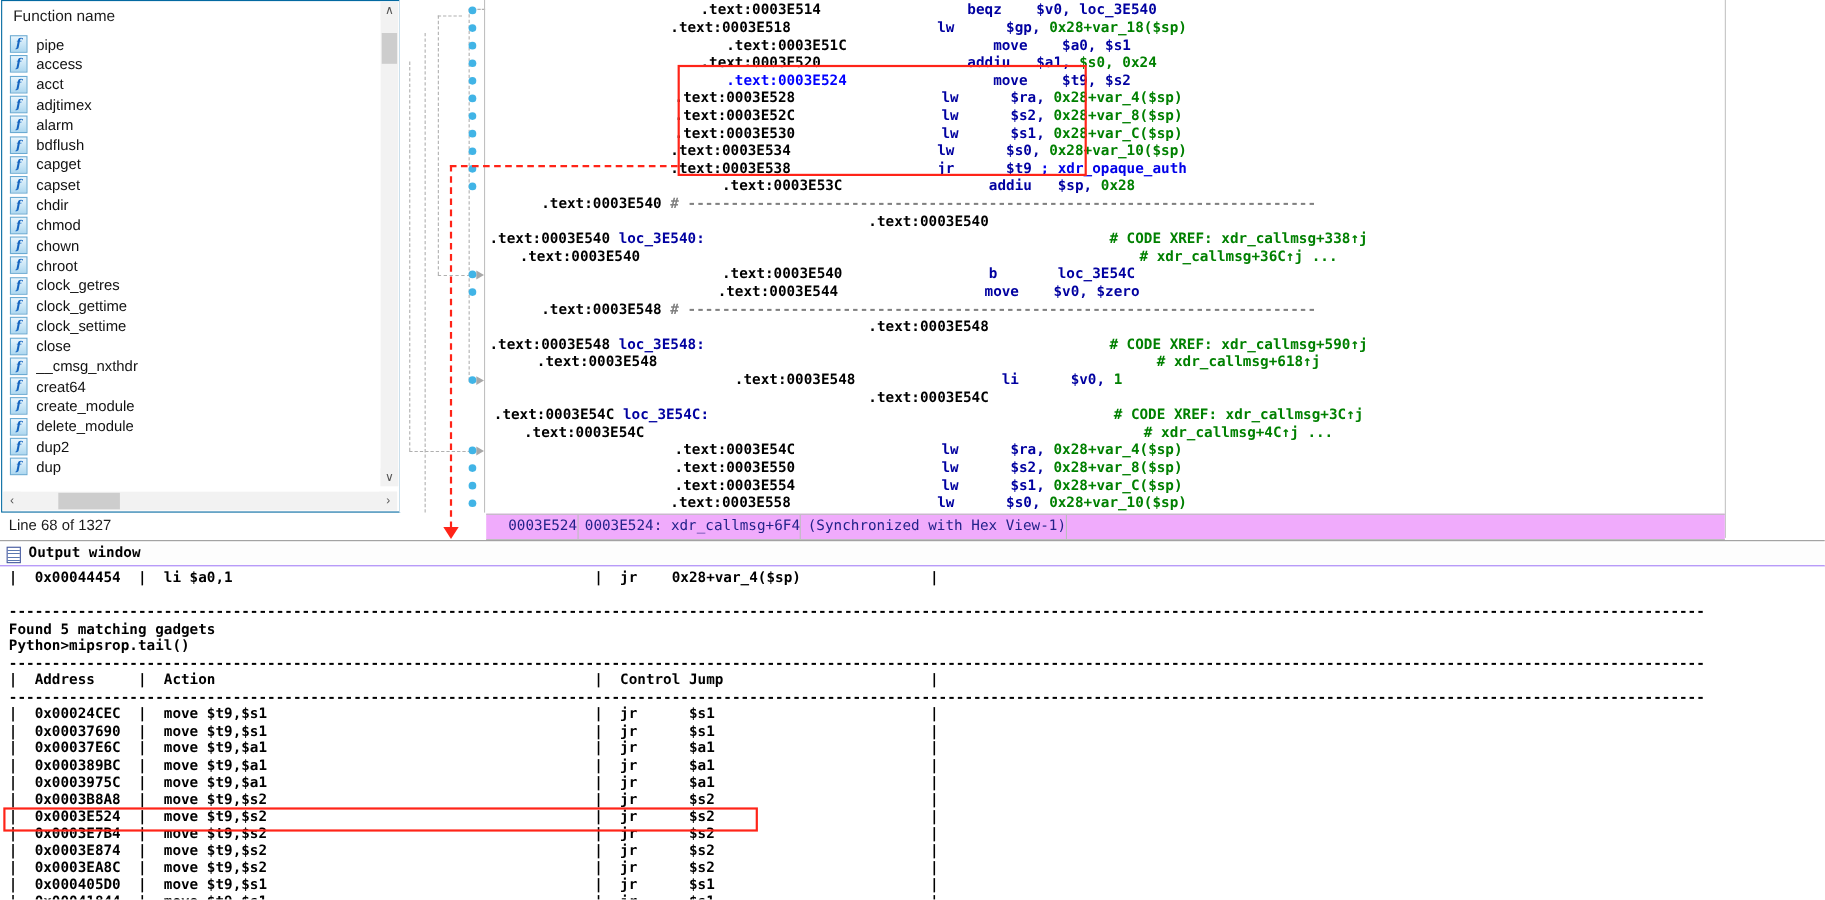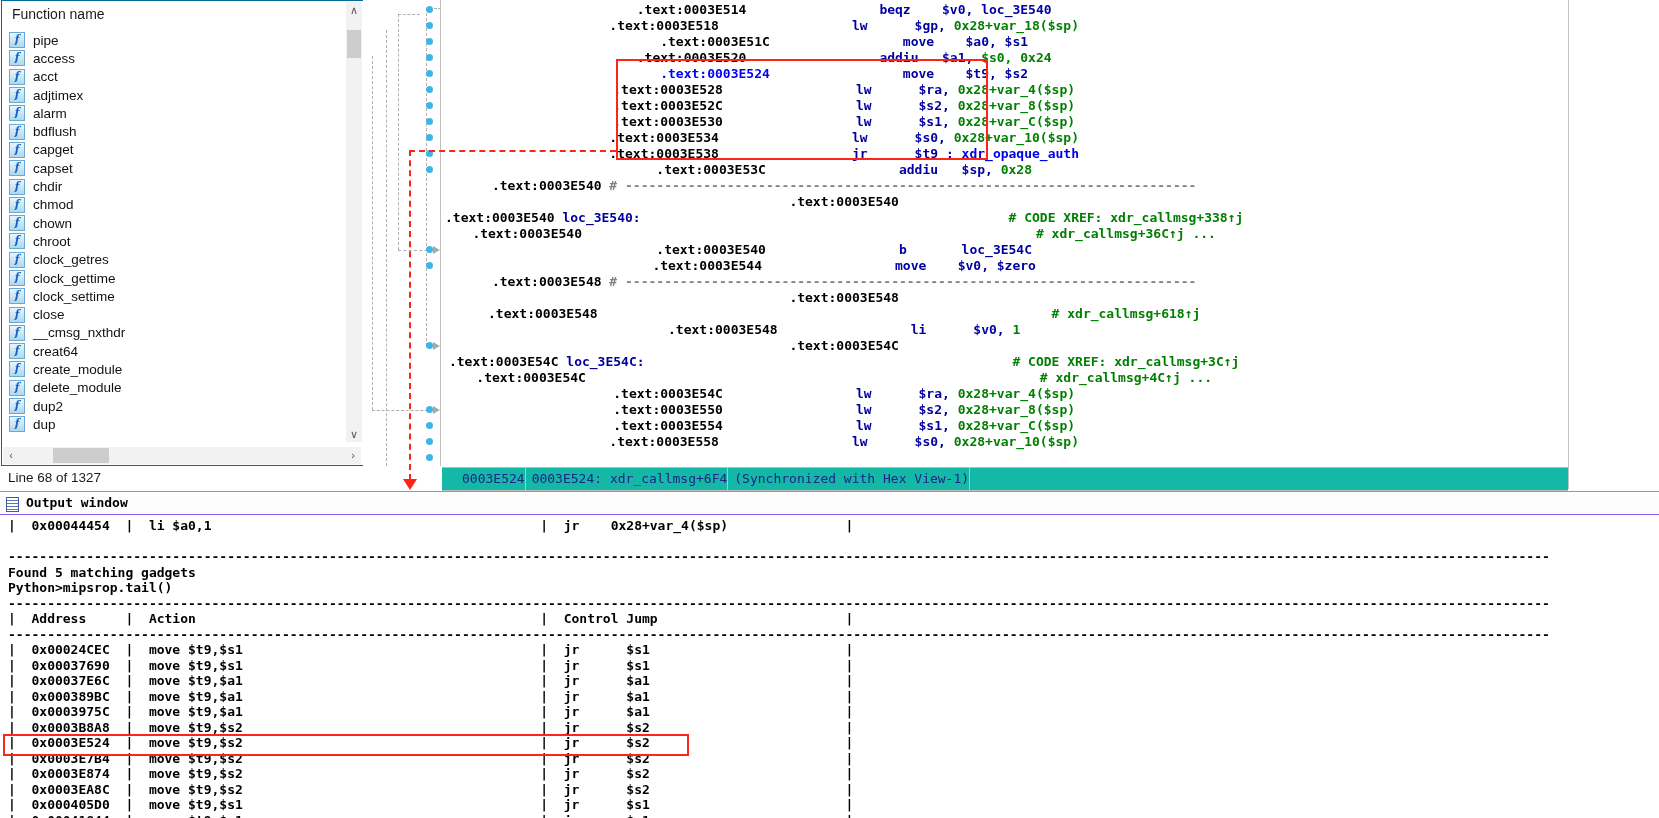--- a/index.html
+++ b/index.html
@@ -40,21 +40,21 @@
   .jarrow{width:0;height:0;border-top:4px solid transparent;border-bottom:4px solid transparent;
           border-left:7px solid #a8a8a8;}
   .dot{width:7px;height:7px;border-radius:50%;background:#41b4e6;}
   
   .redbox{border:2px solid #ff2418;background:transparent;pointer-events:none;}
   #red-h{left:409px;top:150px;width:207px;border-top:2px dashed #ff2418;height:0;}
   #red-v{left:409px;top:150px;height:330px;border-left:2px dashed #ff2418;width:0;}
   #red-arrow{left:403px;top:479px;width:0;height:0;border-left:7px solid transparent;
              border-right:7px solid transparent;border-top:11px solid #ff2418;}
   
-  #dz-status{left:442px;top:467px;width:1126px;height:22px;background:#14b8a6;
+  #dz-status{left:442px;top:467px;width:1126px;height:22px;background:#f0abfc;
              border-top:1px solid #bdbdbd;border-bottom:1px solid #bdbdbd;display:flex;}
   .st-cell{font-family:"DejaVu Sans Mono",monospace;font-size:13px;color:#22228a;
            line-height:21px;border-right:1px solid #bdbdbd;padding-left:6px;white-space:pre;}
   .st-cell:first-child{padding-left:20px;}
 
   
   #splitter{left:0;top:491px;width:1659px;height:1px;background:#999;}
   #out-title{left:0;top:494px;width:1659px;height:20px;background:#fdfdfd;
              border-bottom:1px solid #8b5cf6;}
   #out-icon{position:absolute;left:6px;top:3px;width:11px;height:13px;border:1px solid #44589e;
@@ -228,20 +228,21 @@
       <div class="dline"><span class="c-k">.text:0003E538</span><span class="c-n">                 </span><span class="c-n">jr      </span><span class="c-n">$t9 </span><span class="c-c">; xdr_opaque_auth</span></div>
       <div class="dline"><span class="c-k">.text:0003E53C</span><span class="c-n">                 </span><span class="c-n">addiu   </span><span class="c-n">$sp, </span><span class="c-g">0x28</span></div>
       <div class="dline"><span class="c-k">.text:0003E540</span><span class="c-y"> # -------------------------------------------------------------------------</span></div>
       <div class="dline"><span class="c-k">.text:0003E540</span></div>
       <div class="dline"><span class="c-k">.text:0003E540</span><span class="c-n"> loc_3E540:</span><span class="c-g">                                               </span><span class="c-g"># CODE XREF: xdr_callmsg+338↑j</span></div>
       <div class="dline"><span class="c-k">.text:0003E540</span><span class="c-g">                                                          </span><span class="c-g"># xdr_callmsg+36C↑j ...</span></div>
       <div class="dline"><span class="c-k">.text:0003E540</span><span class="c-n">                 </span><span class="c-n">b       </span><span class="c-n">loc_3E54C</span></div>
       <div class="dline"><span class="c-k">.text:0003E544</span><span class="c-n">                 </span><span class="c-n">move    </span><span class="c-n">$v0, $zero</span></div>
       <div class="dline"><span class="c-k">.text:0003E548</span><span class="c-y"> # -------------------------------------------------------------------------</span></div>
       <div class="dline"><span class="c-k">.text:0003E548</span></div>
+      <div class="dline"><span class="c-k">.text:0003E548</span><span class="c-n"> loc_3E548:</span><span class="c-g">                                               </span><span class="c-g"># CODE XREF: xdr_callmsg+590↑j</span></div>
       <div class="dline"><span class="c-k">.text:0003E548</span><span class="c-g">                                                          </span><span class="c-g"># xdr_callmsg+618↑j</span></div>
       <div class="dline"><span class="c-k">.text:0003E548</span><span class="c-n">                 </span><span class="c-n">li      </span><span class="c-n">$v0, </span><span class="c-g">1</span></div>
       <div class="dline"><span class="c-k">.text:0003E54C</span></div>
       <div class="dline"><span class="c-k">.text:0003E54C</span><span class="c-n"> loc_3E54C:</span><span class="c-g">                                               </span><span class="c-g"># CODE XREF: xdr_callmsg+3C↑j</span></div>
       <div class="dline"><span class="c-k">.text:0003E54C</span><span class="c-g">                                                          </span><span class="c-g"># xdr_callmsg+4C↑j ...</span></div>
       <div class="dline"><span class="c-k">.text:0003E54C</span><span class="c-n">                 </span><span class="c-n">lw      </span><span class="c-n">$ra, </span><span class="c-g">0x28+var_4($sp)</span></div>
       <div class="dline"><span class="c-k">.text:0003E550</span><span class="c-n">                 </span><span class="c-n">lw      </span><span class="c-n">$s2, </span><span class="c-g">0x28+var_8($sp)</span></div>
       <div class="dline"><span class="c-k">.text:0003E554</span><span class="c-n">                 </span><span class="c-n">lw      </span><span class="c-n">$s1, </span><span class="c-g">0x28+var_C($sp)</span></div>
       <div class="dline"><span class="c-k">.text:0003E558</span><span class="c-n">                 </span><span class="c-n">lw      </span><span class="c-n">$s0, </span><span class="c-g">0x28+var_10($sp)</span></div>
     </div>

